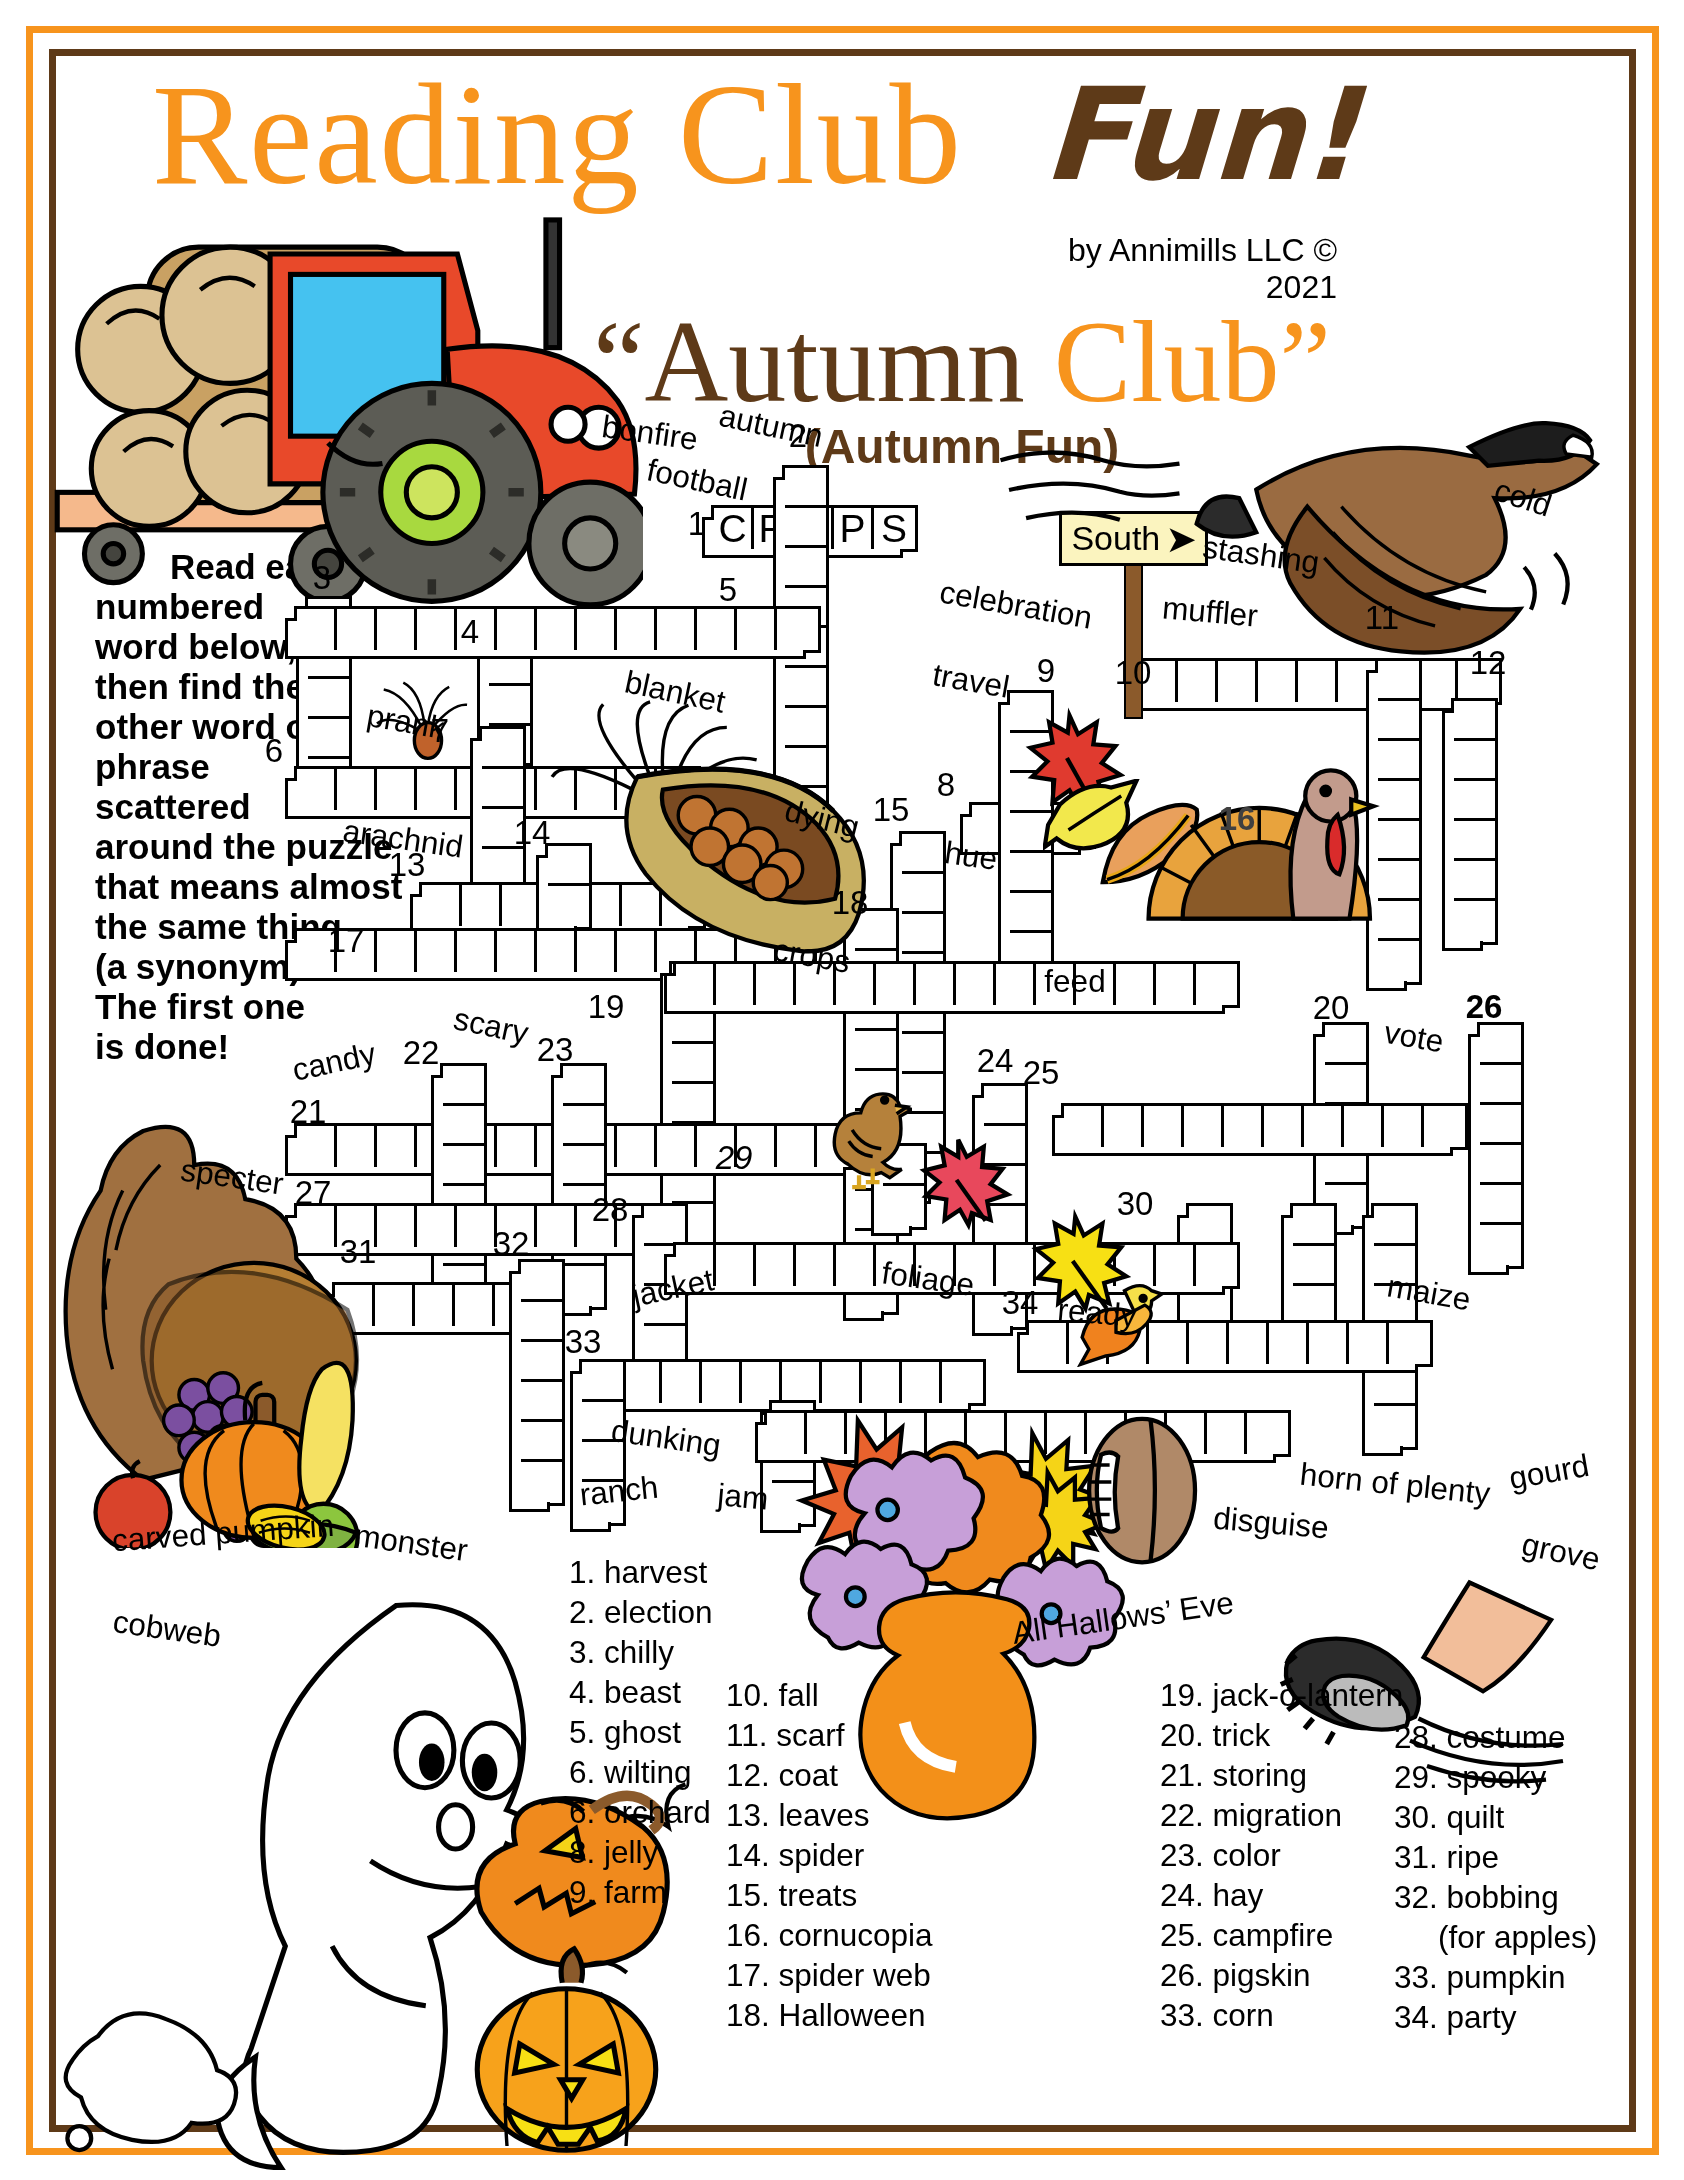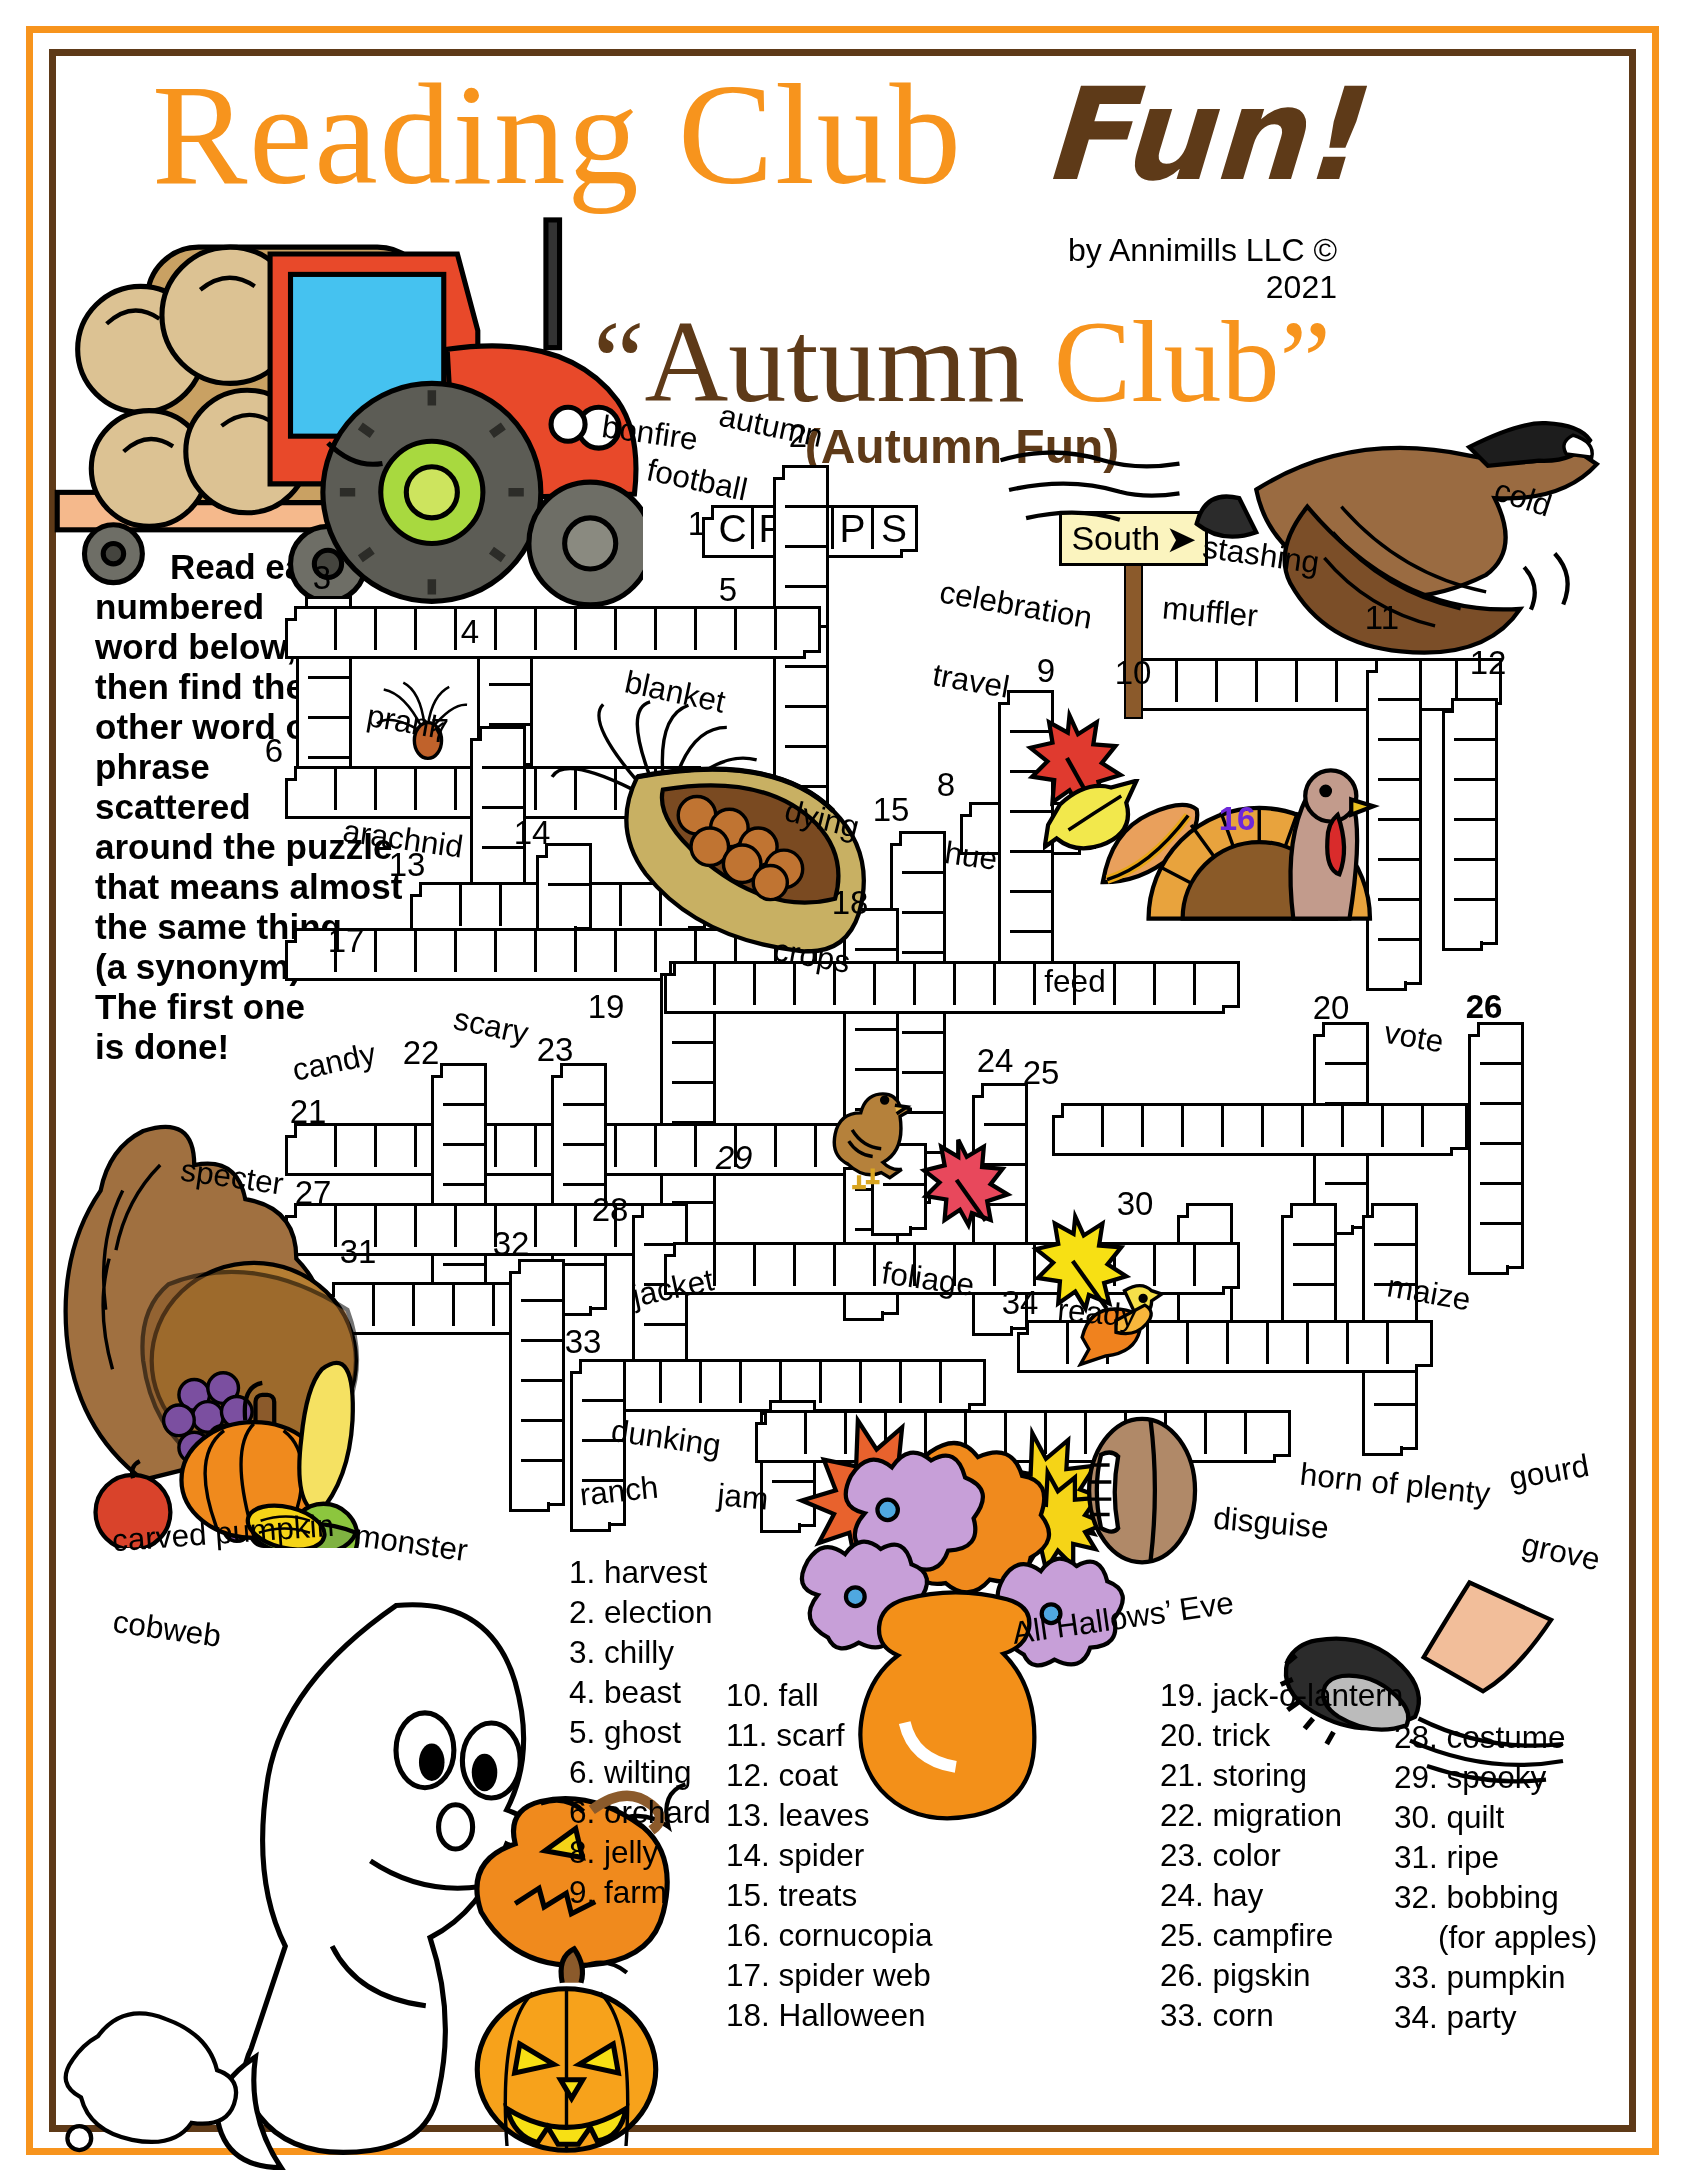--- a/index.html
+++ b/index.html
@@ -740,21 +740,21 @@
       <span class="cluenum" style="left: 274px; top: 751px;">6</span>
       <span class="cluenum" style="left: 440px; top: 731px;">7</span>
       <span class="cluenum" style="left: 946px; top: 785px;">8</span>
       <span class="cluenum" style="left: 1046px; top: 671px;">9</span>
       <span class="cluenum" style="left: 1133px; top: 673px;">10</span>
       <span class="cluenum" style="left: 1382px; top: 618px;">11</span>
       <span class="cluenum" style="left: 1488px; top: 663px;">12</span>
       <span class="cluenum" style="left: 407px; top: 865px;">13</span>
       <span class="cluenum" style="left: 532px; top: 833px;">14</span>
       <span class="cluenum" style="left: 891px; top: 810px;">15</span>
-      <span class="cluenum" style="left: 1237px; top: 819px; color: #6d28d9; font-weight: bold; z-index: 8;">16</span>
+      <span class="cluenum" style="left: 1237px; top: 819px; color: #404040; font-weight: bold; z-index: 8;">16</span>
       <span class="cluenum" style="left: 346px; top: 917px; margin-top: 24px;">17</span>
       <span class="cluenum" style="left: 850px; top: 903px;">18</span>
       <span class="cluenum" style="left: 606px; top: 1007px;">19</span>
       <span class="cluenum" style="left: 1331px; top: 1008px;">20</span>
       <span class="cluenum" style="left: 308px; top: 1112px;">21</span>
       <span class="cluenum" style="left: 421px; top: 1053px;">22</span>
       <span class="cluenum" style="left: 555px; top: 1050px;">23</span>
       <span class="cluenum" style="left: 995px; top: 1061px;">24</span>
       <span class="cluenum" style="left: 1041px; top: 1073px;">25</span>
       <span class="cluenum" style="left: 1484px; top: 1007px; font-weight: bold;">26</span>

